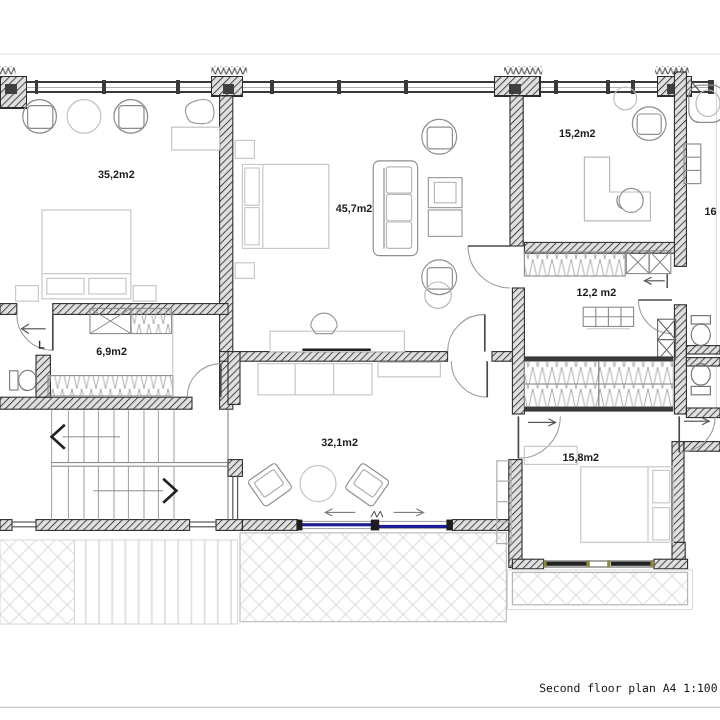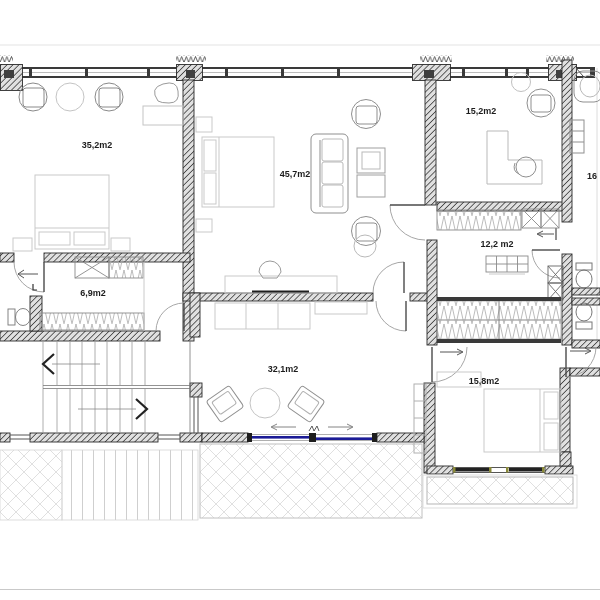--- a/index.html
+++ b/index.html
@@ -352,13 +352,14 @@
     <text class="room-label" x="295" y="177">45,7m2</text>
     <text class="room-label" x="481" y="114">15,2m2</text>
     <text class="room-label" x="592" y="179">16</text>
     <text class="room-label" x="497" y="247">12,2 m2</text>
     <text class="room-label" x="93" y="296">6,9m2</text>
     <text class="room-label" x="283" y="372">32,1m2</text>
     <text class="room-label" x="484" y="384">15,8m2</text>
   </g>
 </svg>
 
+<div class="title-text">Second floor plan A4 1:100</div>
 </div>
 
 </body></html>

